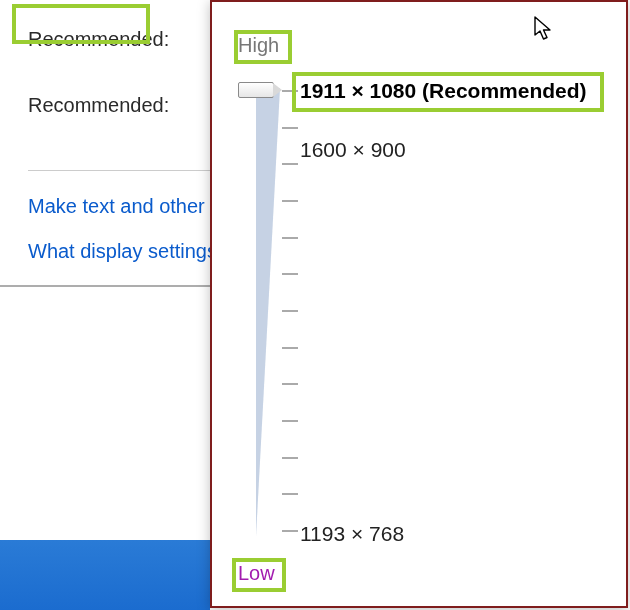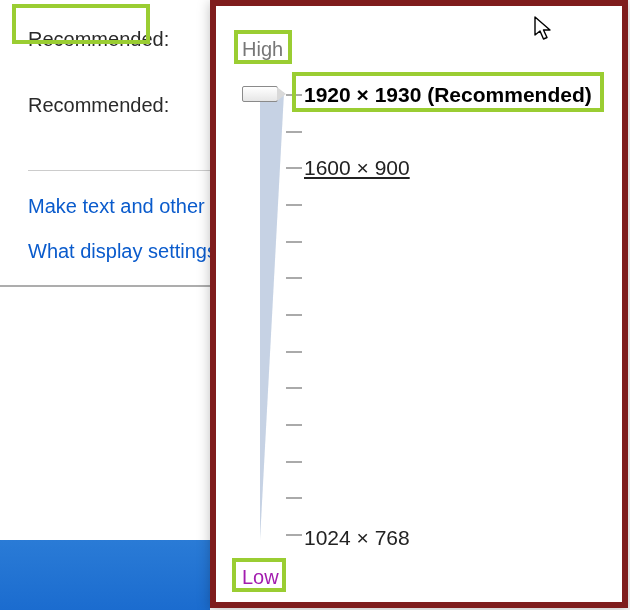--- a/index.html
+++ b/index.html
@@ -76,21 +76,21 @@
   }
 
   
   .popup {
     position: absolute;
     left: 210px;
     top: 0;
     width: 418px;
     height: 608px;
     background: #ffffff;
-    border: 6px solid #7f1d1d;
+    border: 2px solid #7f1d1d;
     box-shadow: 0 2px 12px rgba(0,0,0,0.25);
     box-sizing: border-box;
   }
 
   .popup-label-high {
     position: absolute;
     left: 26px;
     top: 32px;
     font-size: 20px;
     color: #777;
@@ -232,23 +232,23 @@
         <div class="slider-tick" style="top: 305.333px;"></div>
         <div class="slider-tick" style="top: 342px;"></div>
         <div class="slider-tick" style="top: 378.667px;"></div>
         <div class="slider-tick" style="top: 415.333px;"></div>
         <div class="slider-tick" style="top: 452px;"></div>
       </div>
     <div class="slider-thumb"></div>
   </div>
 
   <div id="options">
-      <div class="res-option selected" style="top: 77px;">1920 × 1930 (Recommended)</div>
-      <div class="res-option" style="top: 150px; text-decoration: underline;">1600 × 900</div>
-      <div class="res-option" style="top: 520px;">1024 × 768</div>
+      <div class="res-option selected" style="top: 77px;">1911 × 1080 (Recommended)</div>
+      <div class="res-option" style="top: 136px;">1600 × 900</div>
+      <div class="res-option" style="top: 520px;">1193 × 768</div>
     </div>
 </div>
 
 <div class="hl" id="hl-res" style="left: 12px; top: 4px; width: 138px; height: 40px;"></div>
 <div class="hl" id="hl-high" style="left: 234px; top: 30px; width: 58px; height: 34px;"></div>
 <div class="hl" id="hl-sel" style="left: 292px; top: 72px; width: 312px; height: 40px;"></div>
 <div class="hl" id="hl-low" style="left: 232px; top: 558px; width: 54px; height: 34px;"></div>
 
 <div class="cursor">
   <svg viewBox="0 0 18 26" width="18" height="26">

